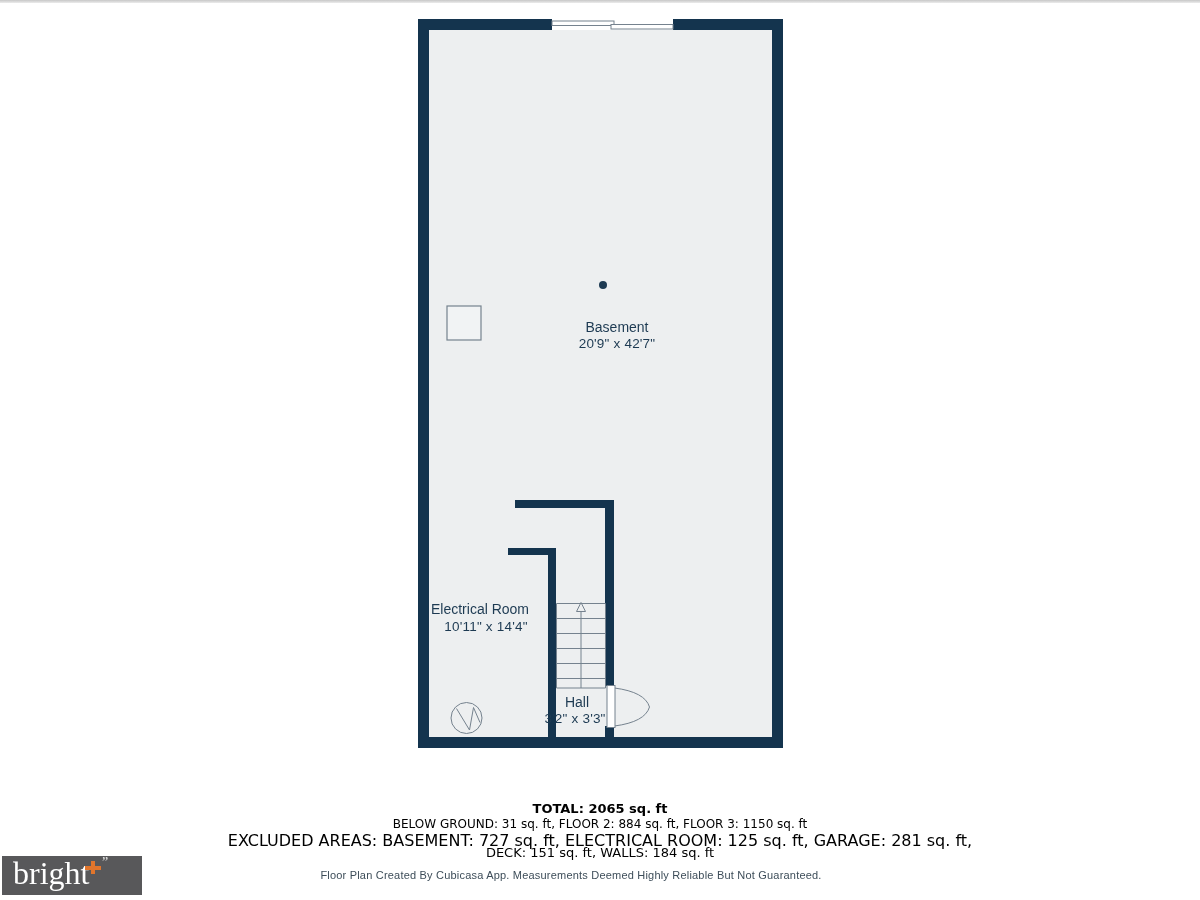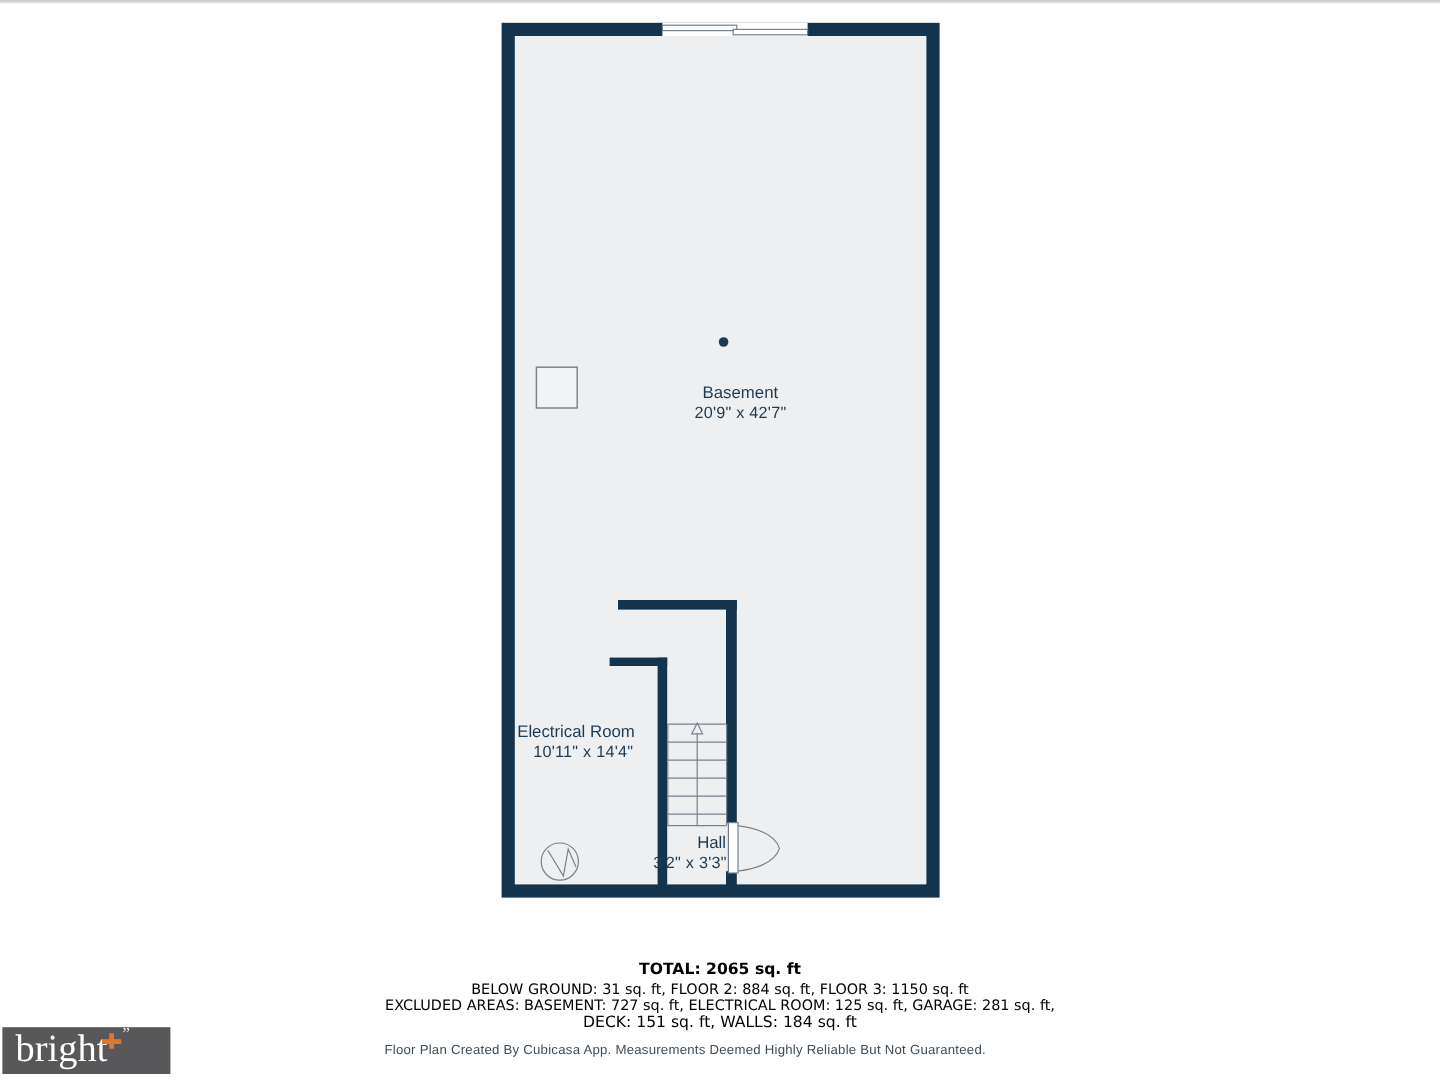--- a/index.html
+++ b/index.html
@@ -9,27 +9,27 @@
            background:linear-gradient(#c7c7c7,#ececec);}
   svg.plan{position:absolute;left:0;top:0;z-index:1;}
   .room-label{position:absolute;transform:translateX(-50%);white-space:nowrap;text-align:center;
               color:#1d3a52;z-index:3;}
   .room-name{font-size:14px;line-height:15px;}
   .room-dims{font-size:13.5px;line-height:15px;letter-spacing:.2px;}
   .lbl-basement-name{left:617px;top:320px;}
   .lbl-basement-dims{left:617px;top:336px;}
   .lbl-elec-name{left:480px;top:602px;}
   .lbl-elec-dims{left:486px;top:619px;}
-  .lbl-hall-name{left:577px;top:695px;margin-left:16px;}
+  .lbl-hall-name{left:577px;top:695px;}
   .lbl-hall-dims{left:575px;top:711px;}
   .summary{position:absolute;left:0;width:1200px;text-align:center;color:#000;
            font-family:"DejaVu Sans",sans-serif;white-space:nowrap;z-index:3;}
   .s-total{top:801px;font-size:13px;font-weight:bold;}
   .s-l1{top:817px;font-size:12px;}
-  .s-l2{top:831px;font-size:12px;}
+  .s-l2{top:831px;font-size:16px;}
   .s-l3{top:845px;font-size:13px;}
   .disclaimer{position:absolute;left:0;top:869px;width:1142px;text-align:center;
               font-size:11px;color:#3d4d59;letter-spacing:.2px;z-index:3;}
   .logo{position:absolute;left:2px;top:856px;width:140px;height:39px;background:#58585a;z-index:4;}
   .logo-bright{position:absolute;left:11px;top:-3px;font-family:"Liberation Serif",serif;
                font-size:32px;line-height:40px;color:#ffffff;}
   .logo-cross{position:absolute;left:83px;top:5px;width:16px;height:15px;z-index:5;}
   .logo-cross::before{content:"";position:absolute;left:0;top:5px;width:16px;height:4px;background:#e0752c;}
   .logo-cross::after{content:"";position:absolute;left:6px;top:0;width:4px;height:13px;background:#e0752c;}
   .logo-ticks{position:absolute;left:100px;top:-1px;font-family:"Liberation Serif",serif;

